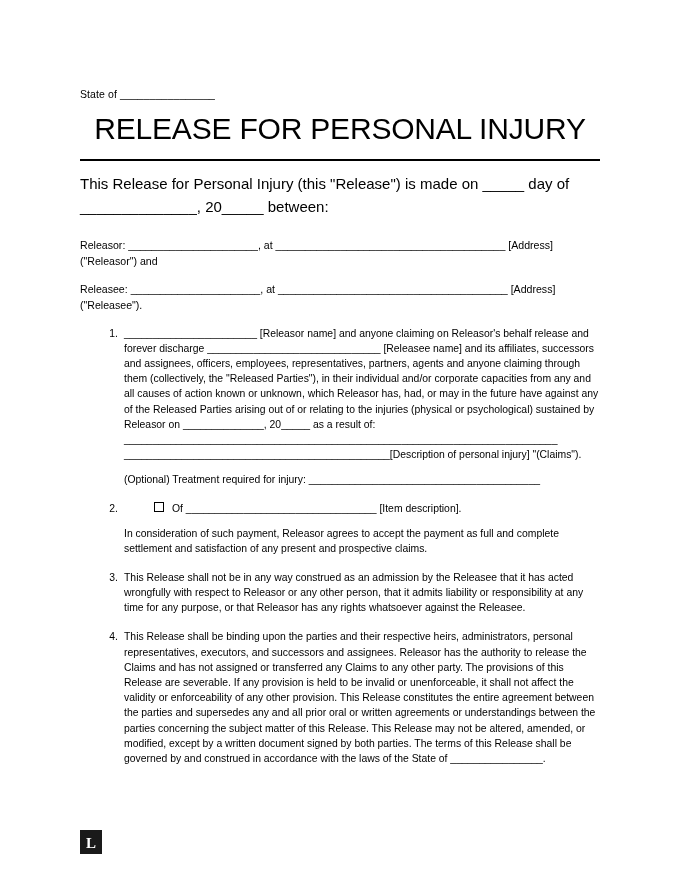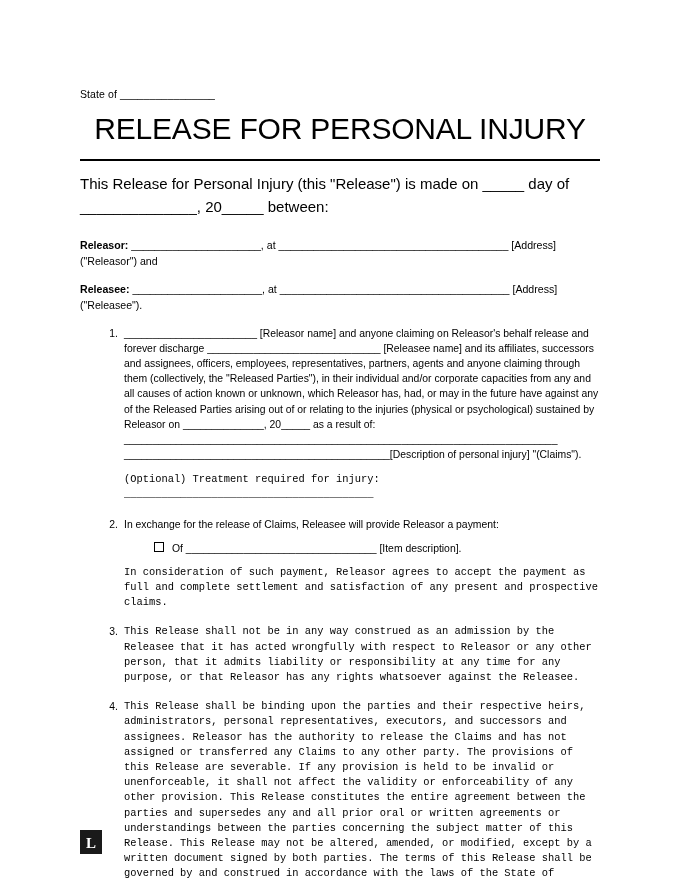--- a/index.html
+++ b/index.html
@@ -53,21 +53,21 @@
     font-size: 15px;
     line-height: 1.5;
     margin-bottom: 20px;
   }
   .party-block {
     margin-bottom: 12px;
     font-size: 10.6px;
     line-height: 1.5;
   }
   .party-label {
-    font-weight: bold;
+    font-weight: normal;
   }
   .party-sub {
     font-size: 10.6px;
   }
   ol.clauses {
     list-style: none;
     margin: 10px 0 0 0;
     padding: 0;
   }
   ol.clauses > li {
@@ -84,21 +84,20 @@
     top: 0;
     width: 20px;
     text-align: right;
     font-size: 10.4px;
   }
   .clause-para {
     margin: 0 0 8px 0;
   }
   .clause-para:last-child {
     margin-bottom: 0;
-    font-family: Liberation Mono, monospace;
   }
   .optional-line {
     margin-top: 10px;
   }
   .checks {
     margin: 9px 0 9px 0;
     padding: 0;
     list-style: none;
   }
   .checks li {
@@ -165,21 +164,20 @@
     <ol class="clauses">
 
       <li>
         <span class="num">1.</span>
         <p class="clause-para">_______________________ [Releasor name] and anyone claiming on Releasor's behalf release and forever discharge ______________________________ [Releasee name] and its affiliates, successors and assignees, officers, employees, representatives, partners, agents and anyone claiming through them (collectively, the "Released Parties"), in their individual and/or corporate capacities from any and all causes of action known or unknown, which Releasor has, had, or may in the future have against any of the Released Parties arising out of or relating to the injuries (physical or psychological) sustained by Releasor on ______________, 20_____ as a result of: ___________________________________________________________________________ ______________________________________________[Description of personal injury] "(Claims").</p>
         <p class="clause-para optional-line">(Optional) Treatment required for injury: ________________________________________</p>
       </li>
 
       <li>
         <span class="num">2.</span>
-        <p class="clause-para">In exchange for the release of Claims, Releasee will provide Releasor a payment:</p>
         <ul class="checks">
           <li>
             <span class="checkbox"></span>
             <span>Of _________________________________ [Item description].</span>
           </li>
         </ul>
         <p class="clause-para">In consideration of such payment, Releasor agrees to accept the payment as full and complete settlement and satisfaction of any present and prospective claims.</p>
       </li>
 
       <li>

